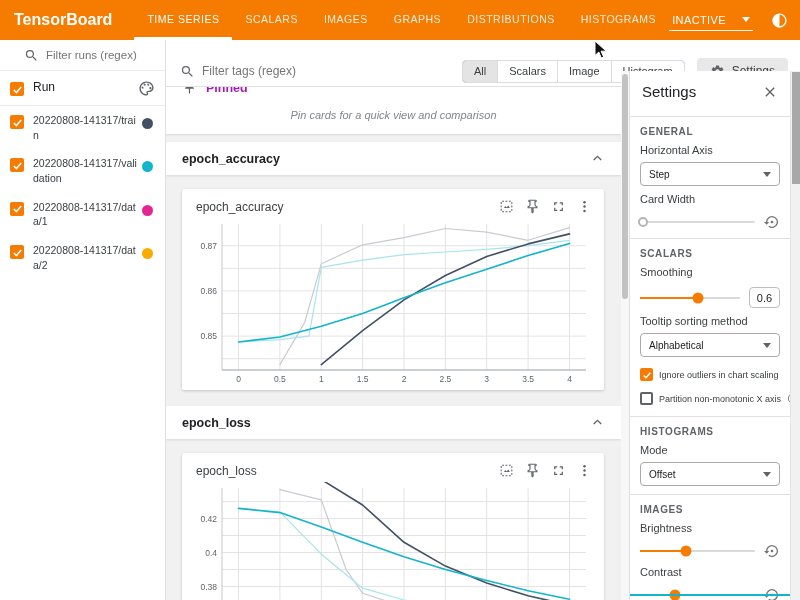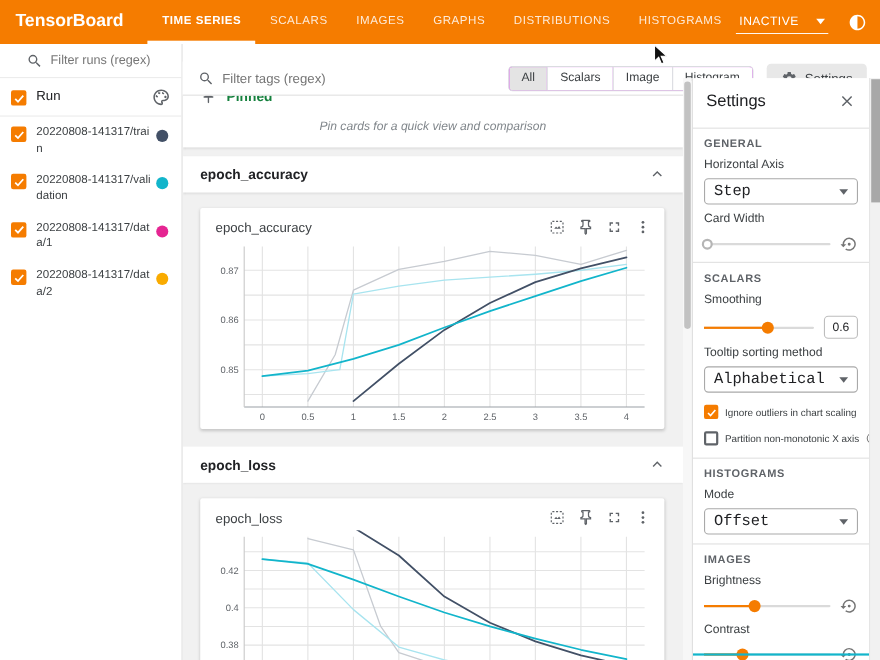--- a/index.html
+++ b/index.html
@@ -4,21 +4,21 @@
 <style>
   * { box-sizing: border-box; margin: 0; padding: 0; }
   html,body { width:800px; height:600px; overflow:hidden; }
   body { font-family:"Liberation Sans", sans-serif; background:#fff; position:relative; color:#202124; }
 
   
   .header { position:absolute; top:0; left:0; width:800px; height:40px; background:#f57c00; display:flex; align-items:center; color:#fff; z-index:10; }
   .logo { font-size:16px; font-weight:bold; padding:0 22px 0 14px; white-space:nowrap; }
   .tabs { display:flex; height:40px; }
   .tab { display:flex; align-items:center; padding:0 13px; font-size:10.5px; letter-spacing:.5px; color:rgba(255,255,255,.85); cursor:pointer; border-bottom:3px solid transparent; white-space:nowrap; }
-  .tab.active { color:#fff; border-bottom-color:#fff; font-weight:bold; }
+  .tab.active { color:#fff; border-bottom-color:#fff; font-weight:normal; }
   .header-right { margin-left:auto; display:flex; align-items:center; gap:2px; padding-right:8px; }
   .run-select { display:flex; align-items:center; gap:16px; border-bottom:1px solid rgba(255,255,255,.95); padding:4px 3px; margin-right:10px; font-size:11px; letter-spacing:.4px; cursor:pointer; }
   .caret-white { width:0; height:0; border-left:4px solid transparent; border-right:4px solid transparent; border-top:5px solid #fff; }
   .icon-btn { width:28px; height:28px; border-radius:50%; display:flex; align-items:center; justify-content:center; cursor:pointer; }
   .icon-btn svg { width:17px; height:17px; }
 
   
   .sidebar { position:absolute; top:40px; left:0; width:166px; height:560px; background:#fff; border-right:1px solid #e0e0e0; z-index:5; }
   .sidebar-search { display:flex; align-items:center; gap:7px; padding:9px 24px; border-bottom:1px solid #ececec; height:31px; }
   .sidebar-search svg { width:15px; height:15px; fill:#5f6368; flex:none; }
@@ -43,21 +43,21 @@
   .filter-btn:first-child { border-left:none; }
   .filter-btn.selected { background:#e4e4e4; }
   .settings-btn { margin-left:12px; margin-right:2px; background:#e8e8e8; border-radius:4px; height:26px; display:flex; align-items:center; gap:7px; padding:0 13px; font-size:12px; color:#3c4043; cursor:pointer; white-space:nowrap; }
   .settings-btn svg { width:15px; height:15px; fill:#5f6368; }
 
   
   .main { position:absolute; top:71px; left:166px; width:455px; height:529px; background:#f1f1f1; overflow:hidden; z-index:4; }
   .pinned-section { background:#fff; padding-bottom:10px; box-shadow:0 1px 2px rgba(0,0,0,.10); }
   .pinned-header { display:flex; align-items:center; gap:9px; padding:9px 16px 7px; }
   .pinned-header svg { width:15px; height:15px; fill:#5f6368; }
-  .pinned-title { font-size:12.5px; font-weight:bold; color:#15803d; }
+  .pinned-title { font-size:12.5px; font-weight:bold; color:#a21caf; }
   .pinned-hint { text-align:center; font-size:11px; font-style:italic; color:#80868b; padding:7px 0 3px; }
   .group { margin-top:8px; }
   .group-header { background:#fff; display:flex; align-items:center; justify-content:space-between; padding:9px 16px; box-shadow:0 1px 2px rgba(0,0,0,.10); cursor:pointer; }
   .group-title { font-size:12.5px; font-weight:bold; color:#202124; }
   .group-header svg { width:15px; height:15px; }
   .card { background:#fff; margin:14px 14px 16px 16px; border-radius:2px; box-shadow:0 1px 3px rgba(0,0,0,.18); padding:8px 6px 2px; width:422px; }
   .card-top { display:flex; align-items:center; padding:2px 6px 4px 8px; }
   .card-title { font-size:12px; color:#3c4043; flex:1; }
   .card-icons { display:flex; gap:11px; align-items:center; }
   .card-icons svg { width:15px; height:15px; fill:#5f6368; display:block; cursor:pointer; }
@@ -71,21 +71,21 @@
   .right-scrollbar .sb-thumb { position:absolute; top:1px; left:1px; width:8px; height:112px; background:#a8a8a8; }
 
   
   .settings-panel { position:absolute; top:71px; left:629px; width:161px; height:529px; background:#fff; border-left:1px solid #e0e0e0; padding:10px 10px 0; font-size:11px; overflow:hidden; z-index:7; }
   .sp-title-row { display:flex; align-items:center; justify-content:space-between; padding:2px 2px 8px; }
   .sp-title { font-size:15px; color:#202124; }
   .sp-close svg { width:16px; height:16px; fill:#5f6368; display:block; cursor:pointer; }
   .sp-divider { height:1px; background:#e0e0e0; margin:8px -10px; }
   .sp-heading { font-size:10px; font-weight:bold; color:#5f6368; letter-spacing:.6px; margin:9px 0 7px; }
   .sp-label { font-size:11px; color:#3c4043; margin:7px 0 6px; }
-  .sp-select { border:1px solid #a9a9a9; border-radius:4px; height:24px; display:flex; align-items:center; justify-content:space-between; padding:0 8px; font-size:14px; color:#202124; cursor:pointer; background:#fff;font-family:Liberation Mono, monospace; }
+  .sp-select { border:1px solid #a9a9a9; border-radius:4px; height:24px; display:flex; align-items:center; justify-content:space-between; padding:0 8px; font-size:10px; color:#202124; cursor:pointer; background:#fff; }
   .caret { width:0; height:0; border-left:4px solid transparent; border-right:4px solid transparent; border-top:5px solid #5f6368; }
   .slider-row { display:flex; align-items:center; gap:9px; margin:9px 0 4px; }
   .slider { flex:1; height:2px; background:#dadada; position:relative; border-radius:1px; cursor:pointer; }
   .slider .fill { position:absolute; left:0; top:0; height:2px; background:#f57c00; }
   .slider .thumb { position:absolute; top:50%; left:0; transform:translate(-50%,-50%); width:11px; height:11px; border-radius:50%; background:#f57c00; }
   .slider.neutral .fill { background:transparent; }
   .slider.neutral .thumb { background:#fff; border:2px solid #b5b5b5; width:10px; height:10px; }
   .reset-btn svg { width:16px; height:16px; fill:#757575; display:block; cursor:pointer; }
   .value-box { width:31px; height:21px; border:1px solid #bdbdbd; border-radius:4px; font-size:11px; display:flex; align-items:center; justify-content:center; color:#202124; flex:none; }
   .check-row { display:flex; align-items:center; gap:6px; margin:11px 0; }

